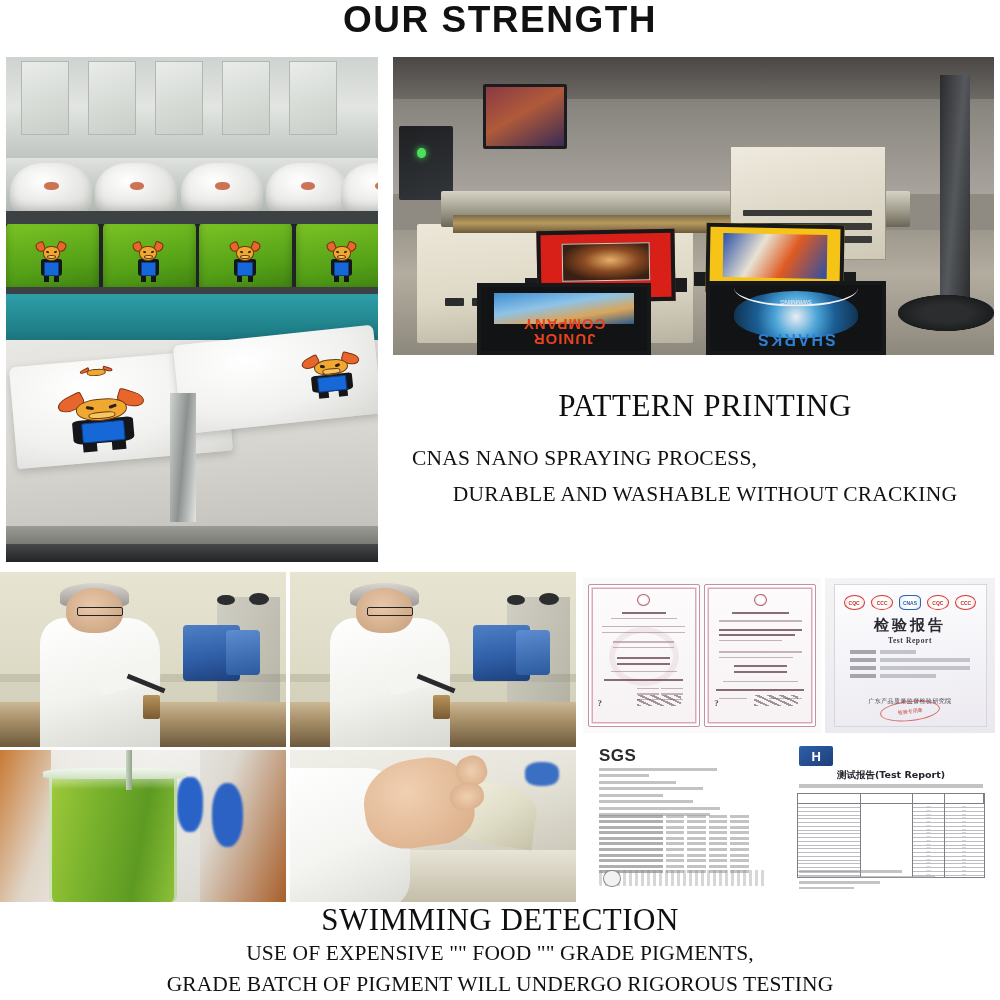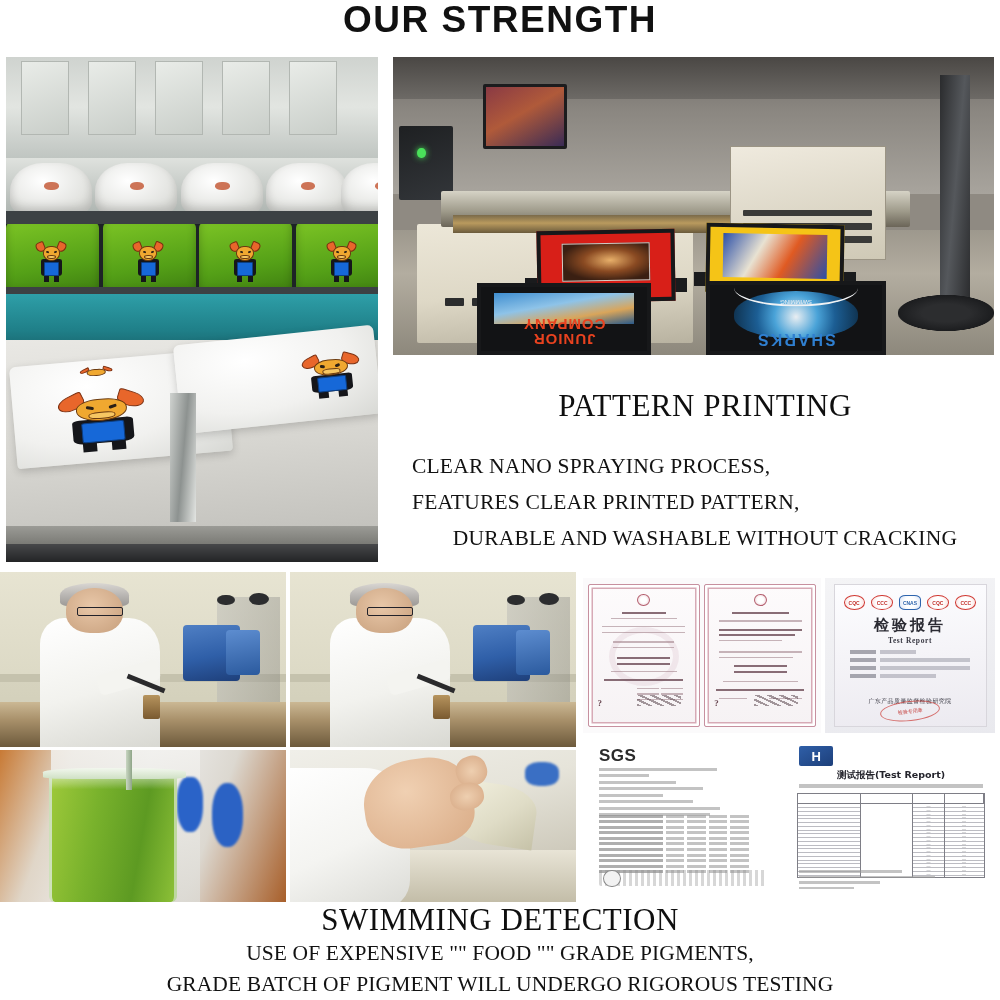--- a/index.html
+++ b/index.html
@@ -140,21 +140,21 @@
   .uv-g-black2 .arc { position:absolute; left:14%; top:6%; width:72%; height:28%;
              border-top:2px solid #f0f2f4; border-radius:50% 50% 0 0 / 100% 100% 0 0;
              color:#eef1f4; font-size:6px; text-align:center;
              font-family:"Liberation Sans",sans-serif; transform:rotate(180deg); }
   .uv-pallet { position:absolute; background:#1a1b1d; }
 
   
   #pattern-text { position:absolute; left:398px; top:388px; width:600px; }
   #pattern-text .heading {
     font-size: 31px; letter-spacing:.5px; color:#0f0f0f;
-    text-align:center; margin-bottom:24px; padding-left:14px;
+    text-align:center; margin-bottom:16px; padding-left:14px;
   }
   #pattern-text .line {
     font-size: 21.5px; color:#121212; letter-spacing:.2px;
     line-height: 36px; white-space:nowrap;
   }
   #pattern-text .line.l1 { padding-left:14px; }
   #pattern-text .line.l2 { padding-left:14px; }
   #pattern-text .line.l3 { padding-left:14px;text-align:center; }
 
   
@@ -512,22 +512,21 @@
     </div>
     <div class="uv-garment uv-g-black2">
       <div class="art"></div>
       <div class="arc">SWIMMING</div>
       <div class="label">SHARKS</div>
     </div>
   </div>
 
   <div id="pattern-text">
     <div class="heading">PATTERN PRINTING</div>
-    <div class="line l1">CLEAR NANO SPRAYING PROCESS,</div>
-    <div class="line l2">FEATURES CLEAR PRINTED PATTERN,</div>
+    <div class="line l1">CNAS NANO SPRAYING PROCESS,</div>
     <div class="line l3">DURABLE AND WASHABLE WITHOUT CRACKING</div>
   </div>
 
   <div class="lab" id="photo-lab-left">
     <div class="lab-scene">
       <div class="backwall"></div>
       <div class="shelf"></div>
       <div class="rig"></div>
       <div class="mixer"></div>
       <div class="mixer2"></div>

